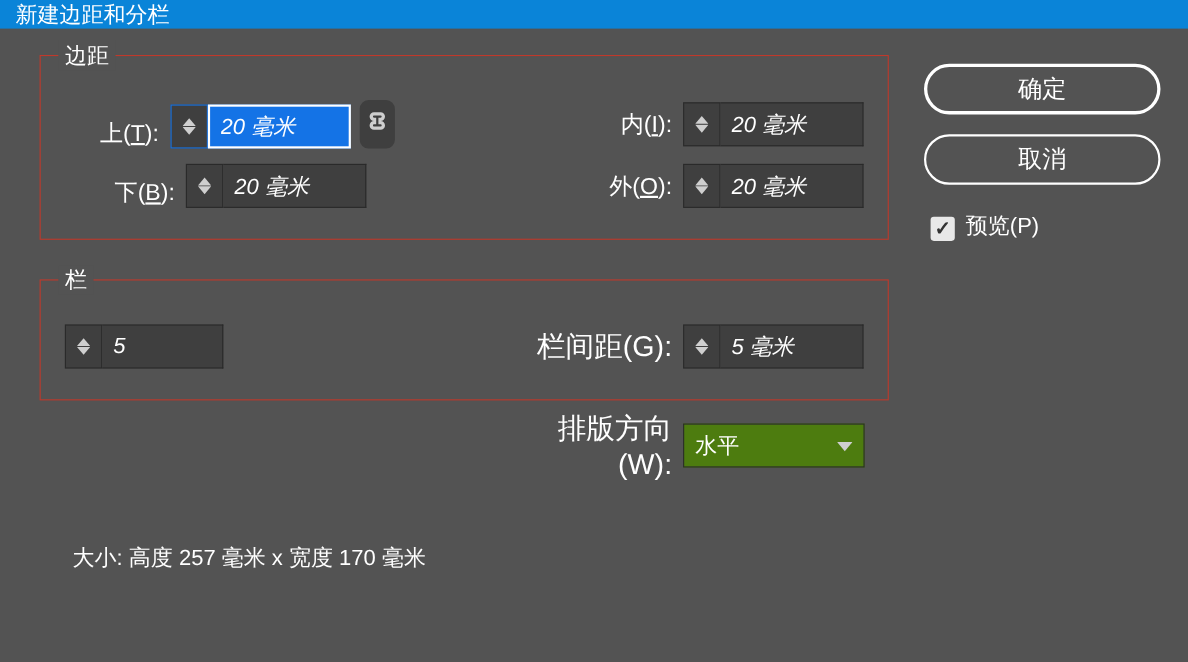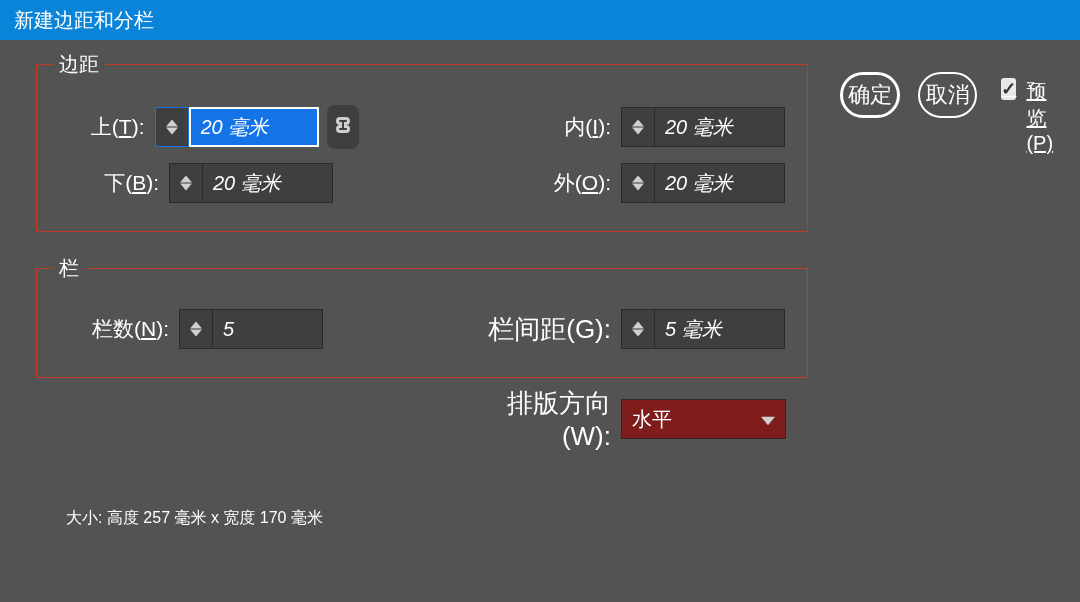--- a/index.html
+++ b/index.html
@@ -6,49 +6,49 @@
   html, body { width: 1080px; height: 602px; }
   body {
     background: #535353;
     font-family: "Microsoft YaHei", "PingFang SC", sans-serif;
     color: #ffffff;
     font-size: 20px;
     overflow: hidden;
   }
   .titlebar {
     background: #0a84d8;
-    height: 40px;
+    height: 26px;
     display: flex;
     align-items: center;
     padding: 0 14px;
     font-size: 20px;
   }
   .dialog-body {
     display: flex;
     padding: 24px 20px 16px 36px;
     gap: 32px;
   }
   .left-col { flex: 1; }
-  .right-col { width: 220px; display: flex; flex-direction: row; gap: 18px; padding-top: 8px; }
+  .right-col { width: 220px; display: flex; flex-direction: column; gap: 18px; padding-top: 8px; }
 
   .btn-pill {
     width: 215px;
     height: 46px;
     border: 2px solid #ffffff;
     border-radius: 30px;
     background: transparent;
     color: #ffffff;
     font-size: 22px;
     cursor: pointer;
     display: flex;
     align-items: center;
     justify-content: center;
   }
   .btn-pill.primary { border-width: 3px; font-weight: 500; }
-  .chk-row { display: flex; align-items: flex-start; gap: 10px; margin-top: 6px; padding-left: 6px; text-decoration: underline; }
+  .chk-row { display: flex; align-items: flex-end; gap: 10px; margin-top: 6px; padding-left: 6px; }
   .chk {
     width: 22px; height: 22px; background: #e8e8e8; border-radius: 3px;
     display: flex; align-items: center; justify-content: center;
     color: #333; font-size: 18px; cursor: pointer;
   }
   .chk::after { content: "✓"; font-weight: bold; }
 
   .group {
     border: 1px solid #4a4a4a;
     position: relative;
@@ -60,21 +60,21 @@
     position: absolute;
     top: -14px;
     left: 16px;
     background: #535353;
     padding: 0 6px;
     font-size: 20px;
     font-family: Liberation Serif, serif;
   }
   .row { display: flex; align-items: center; margin-bottom: 14px; }
   .row:last-child { margin-bottom: 0; }
-  .pair-left { display: flex; align-items: center; width: 300px; }
+  .pair-left { display: flex; align-items: flex-end; width: 300px; }
   .pair-right { display: flex; align-items: center; margin-left: auto; }
   .fld-label {
     width: 110px;
     text-align: right;
     padding-right: 10px;
     font-size: 21px;
   }
   .fld-label .u { text-decoration: underline; }
   .wide-label { width: 160px; text-align: right; padding-right: 10px; font-size: 26px; }
 
@@ -101,31 +101,31 @@
   }
   .stepper-input.active {
     background: #1473e6;
     border: 2px solid #ffffff;
     color: #ffffff;
   }
   .stepper-arrows.active { border-color: #1473e6; }
   .short .stepper-input { width: 110px; }
 
   .select {
-    width: 165px; height: 40px; background: #7f1d1d; border: 1px solid #2a2a2a;
+    width: 165px; height: 40px; background: #4d7c0f; border: 1px solid #2a2a2a;
     display: flex; align-items: center; justify-content: space-between;
     padding: 0 10px; cursor: pointer; font-size: 20px;
   }
 
   .link-btn {
     width: 38px; height: 44px; background: #3f3f3f; border-radius: 8px;
     display: flex; align-items: center; justify-content: center; cursor: pointer;
     margin-left: 8px;
   }
-  .size-line { font-size: 16px; padding: 6px 0 0 30px; }
+  .size-line { font-size: 20px; padding: 6px 0 0 30px; }
 
   .dir-row { display: flex; align-items: center; justify-content: flex-end; margin-top: 8px; }
 </style>
 </head>
 <body>
 
 <div class="titlebar">
   <span>新建边距和分栏</span>
 </div>
 
@@ -210,23 +210,20 @@
             <input class="stepper-input" value="20 毫米" style="">
           </div>
         </div>
       </div>
     </div>
 
     <div class="group highlight">
       <div class="group-legend">栏</div>
       <div class="row">
         <div class="pair-left short">
-          <div class="fld-label" style="width:120px">
-            <span>栏数(</span><span class="u">N</span><span>):</span>
-          </div>
           <div class="stepper short">
             <div class="stepper-arrows">
               <svg viewBox="0 0 10 6">
                   <path d="M0 6 L5 0 L10 6 Z" fill="#cfcfcf"></path>
                 </svg>
               <svg viewBox="0 0 10 6">
                   <path d="M0 0 L5 6 L10 0 Z" fill="#cfcfcf"></path>
                 </svg>
             </div>
             <input class="stepper-input" value="5" style="">

